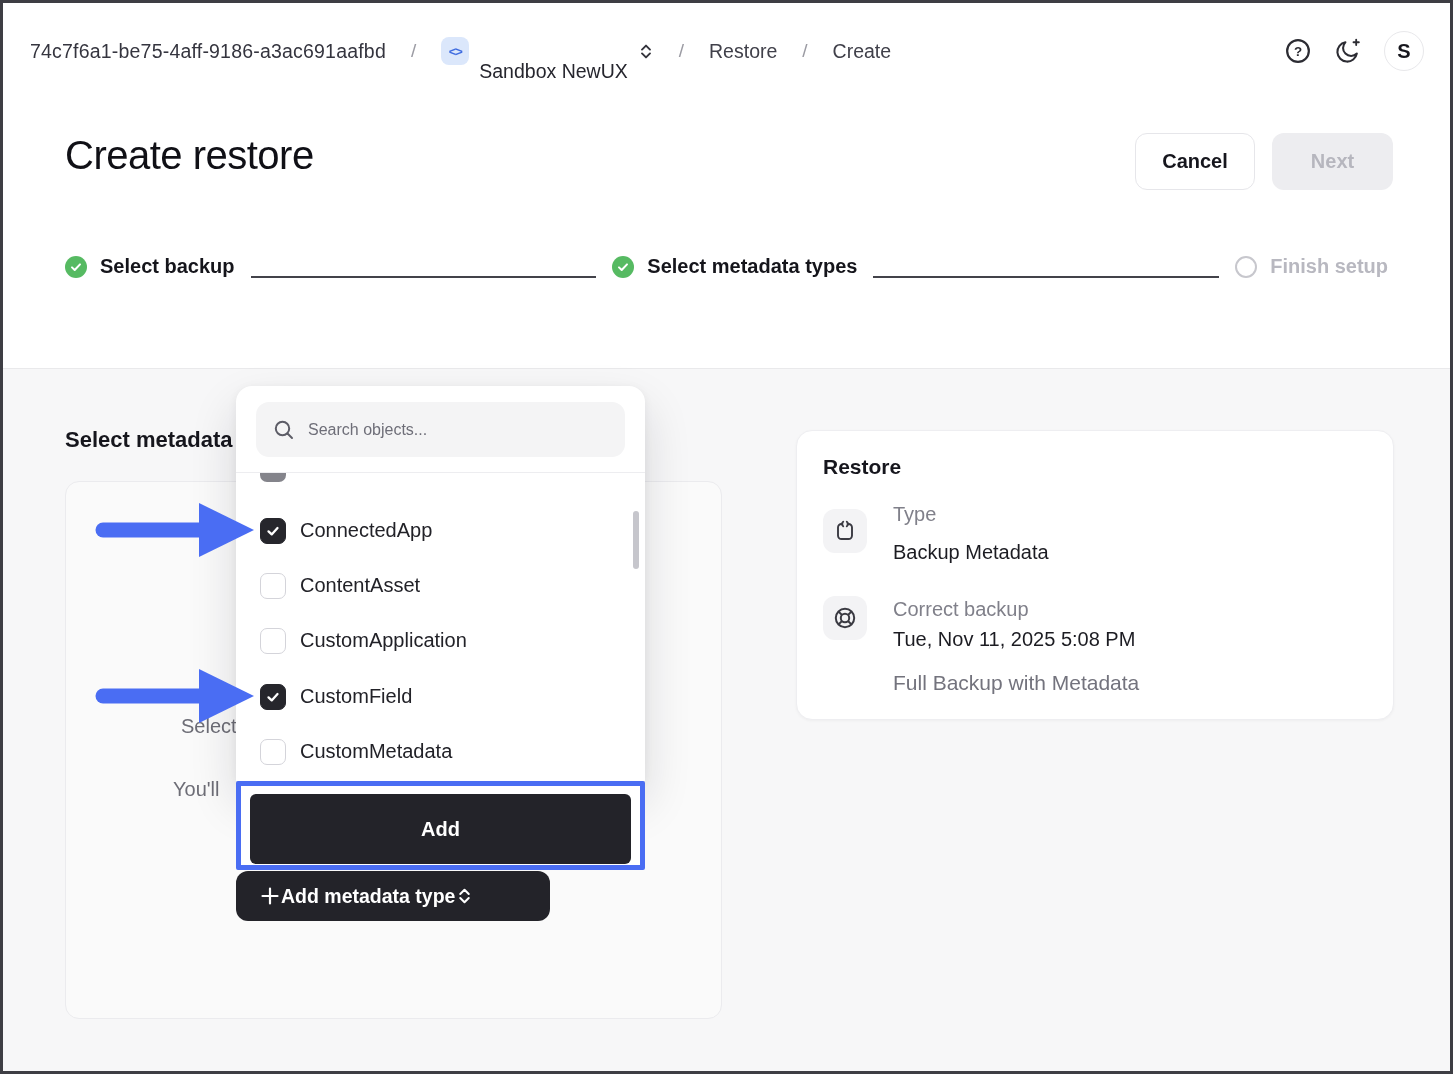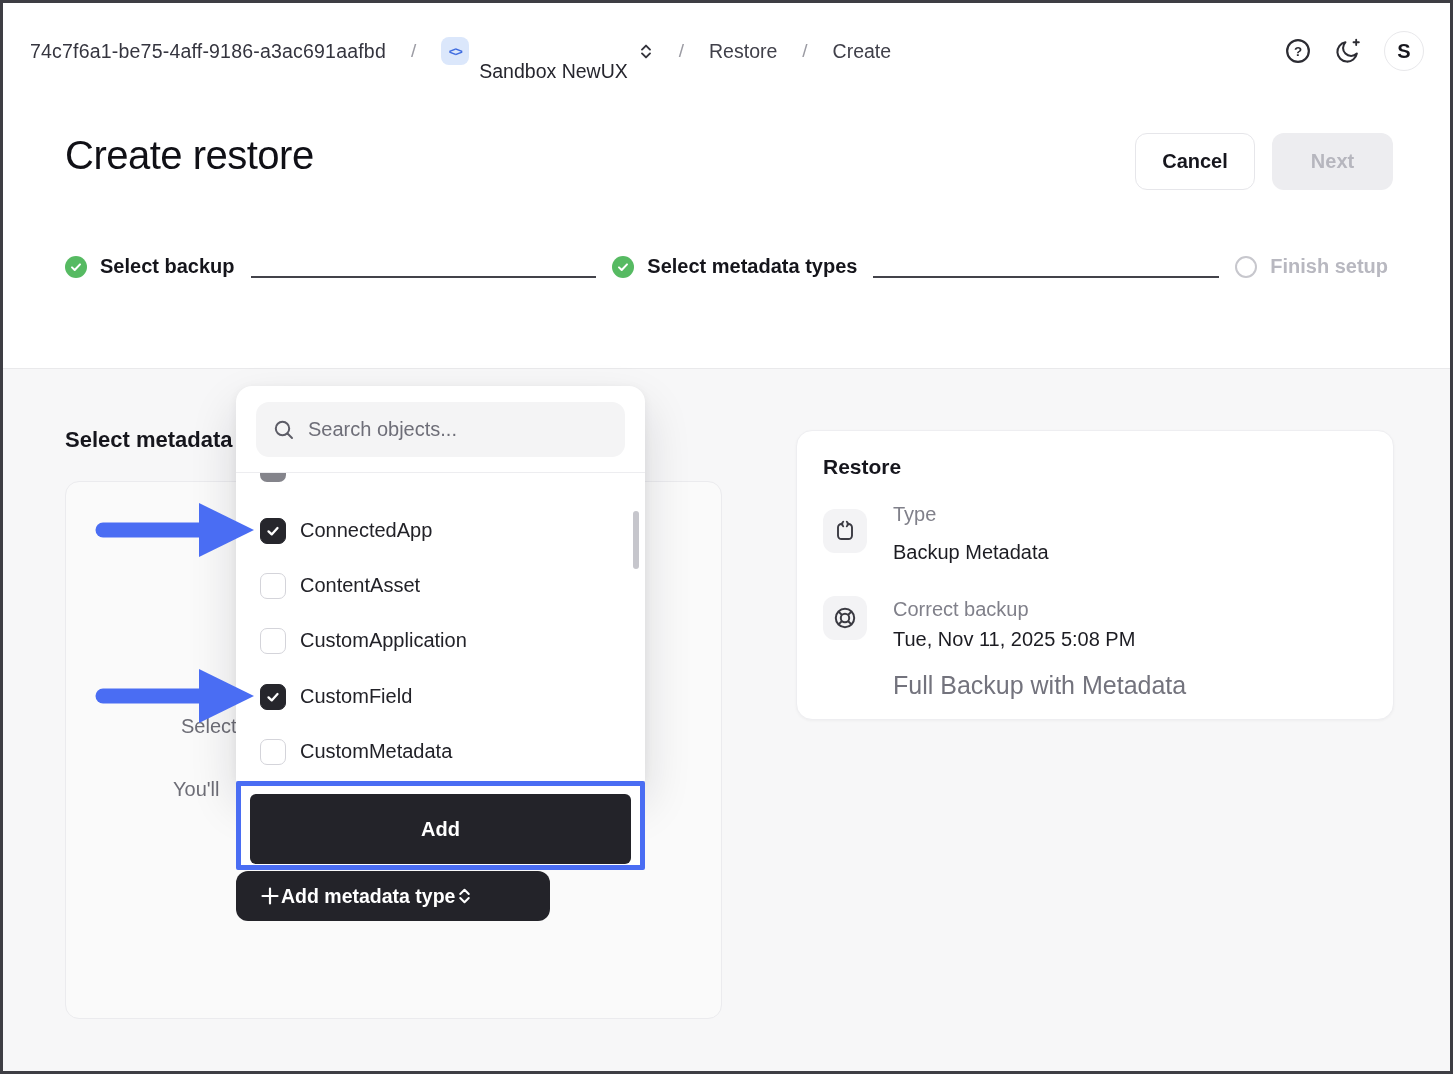--- a/index.html
+++ b/index.html
@@ -62,21 +62,21 @@
     display:flex; align-items:center; padding:0 24px; gap:1px; cursor:pointer; }
   .add-meta-btn .lbl { color:#fff; font-size:19.5px; font-weight:bold; }
   
   .dropdown { position:absolute; left:233px; top:383px; width:409px; height:395px;
     background:#fff; border-radius:16px 16px 0 0; z-index:5;
     box-shadow:0 22px 48px rgba(22,22,35,.14), 0 2px 10px rgba(22,22,35,.06); }
   .search-box { position:absolute; left:20px; top:16px; width:369px; height:55px;
     background:#f4f4f5; border-radius:13px; display:flex; align-items:center;
     padding:0 17px; gap:13px; }
   .search-box input { border:none; outline:none; background:transparent; flex:1;
-    font-size:20px; color:#0c4a6e; font-family:"Liberation Sans", sans-serif; }
+    font-size:16px; color:#0c4a6e; font-family:"Liberation Sans", sans-serif; }
   .search-box input::placeholder { color:#6e6e78; opacity:1; }
   .dd-divider { position:absolute; left:0; top:86px; width:100%; height:1px; background:#ededf0; }
   .dd-list { position:absolute; left:0; top:87px; right:0; bottom:0; overflow:hidden; }
   .dd-row { position:absolute; left:24px; width:360px; height:55px;
     display:flex; align-items:center; gap:14px; cursor:pointer; }
   .cbx { width:26px; height:26px; border-radius:7px; flex:0 0 auto;
     display:flex; align-items:center; justify-content:center; }
   .cbx.off { background:#fff; border:1.5px solid #d4d4da; }
   .cbx.on { background:#26262c; border:1.5px solid #26262c; }
   .dd-row .lbl { font-size:20px; color:#222228; }
@@ -100,21 +100,21 @@
     box-shadow:0 1px 3px rgba(20,20,30,.04); }
   .card-title { position:absolute; left:26px; top:24px; font-size:21px; font-weight:bold; color:#16161d; }
   .tile { position:absolute; left:26px; width:44px; height:44px; border-radius:12px;
     background:#f3f3f5; display:flex; align-items:center; justify-content:center; }
   .tile.r1 { top:78px; }
   .tile.r2 { top:165px; }
   .fld-label { position:absolute; left:96px; font-size:20px; color:#80808a; }
   .fld-value { position:absolute; left:96px; font-size:20px; color:#1c1c22; }
   .fl1 { top:72px; } .fv1 { top:110px; }
   .fl2 { top:167px; } .fv2 { top:197px; }
-  .card-note { position:absolute; left:96px; top:240px; font-size:25px; color:#73737d; }
+  .card-note { position:absolute; left:96px; top:240px; font-size:21px; color:#73737d; }
 </style>
 </head>
 <body>
 
 <div class="frame">
 
   <div class="topbar">
     <div class="crumbs">
       <span class="crumb-id">74c7f6a1-be75-4aff-9186-a3ac691aafbd</span>
       <span class="crumb-sep">/</span>

